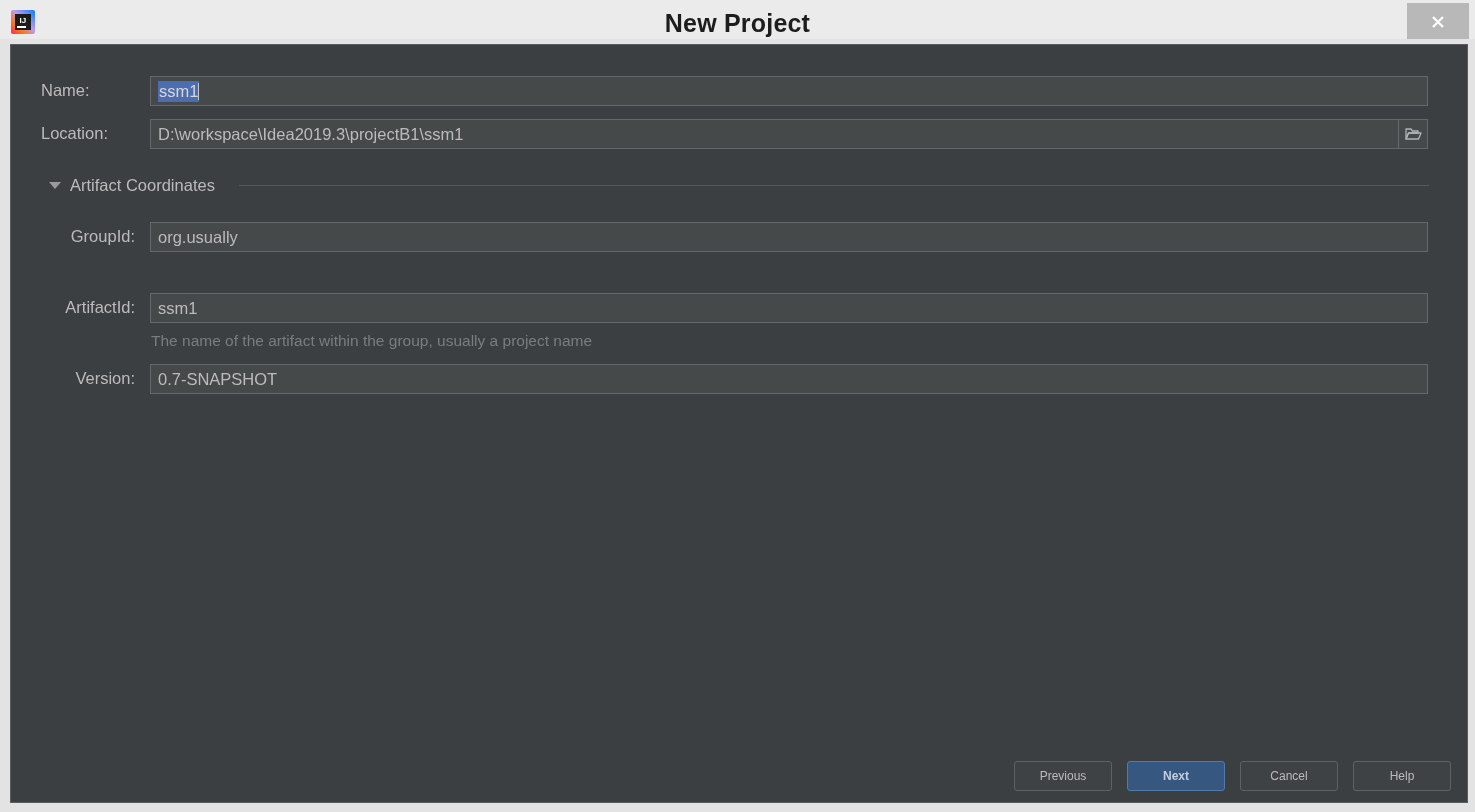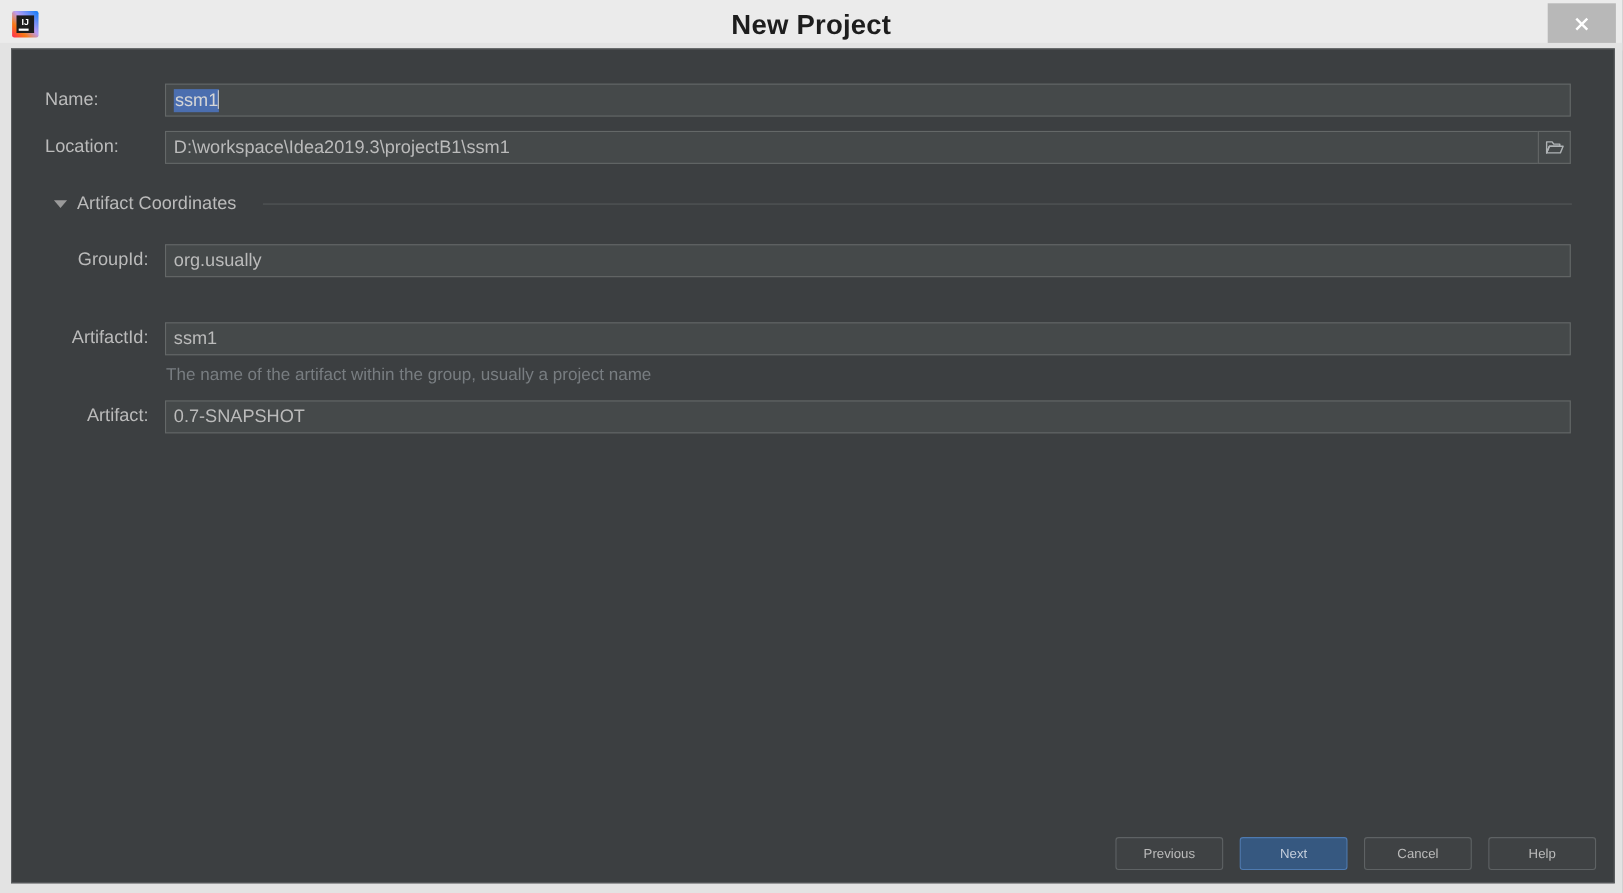--- a/index.html
+++ b/index.html
@@ -155,21 +155,21 @@
     font-size: 12px;
     line-height: 28px;
     text-align: center;
     cursor: pointer;
     white-space: nowrap;
   }
   .btn.default {
     background: #365880;
     border: 1px solid #4e7ab0;
     color: #c3cddb;
-    font-weight: normal;
+    font-weight: bold;
   }
   .btn.flat {
     background: #3f4244;
   }
 
   
   .watermark {
     position: absolute;
     right: 4px; bottom: 14px;
     font-size: 16.5px;
@@ -229,21 +229,21 @@
       </div>
       <div class="section-rule" style="left:228px; top:140px; width:1190px;"></div>
 
       <div class="label right" style="left:0px; top:182px; width:124px;">GroupId:</div>
       <div class="field" style="left:139px; top:177px; width:1278px; height:30px;">org.usually</div>
 
       <div class="label right" style="left:0px; top:253px; width:124px;">ArtifactId:</div>
       <div class="field" style="left:139px; top:248px; width:1278px; height:30px;">ssm1</div>
       <div class="hint" style="left:140px; top:287px;">The name of the artifact within the group, usually a project name</div>
 
-      <div class="label right" style="left:0px; top:324px; width:124px;">Artifact:</div>
+      <div class="label right" style="left:0px; top:324px; width:124px;">Version:</div>
       <div class="field" style="left:139px; top:319px; width:1278px; height:30px;">0.7-SNAPSHOT</div>
 
       <div class="btn flat" style="left:1003px; top:716px; width:98px;">Previous</div>
       <div class="btn default" style="left:1116px; top:716px; width:98px;">Next</div>
       <div class="btn flat" style="left:1229px; top:716px; width:98px;">Cancel</div>
       <div class="btn flat" style="left:1342px; top:716px; width:98px;">Help</div>
 
     </div>
   </div>
 

